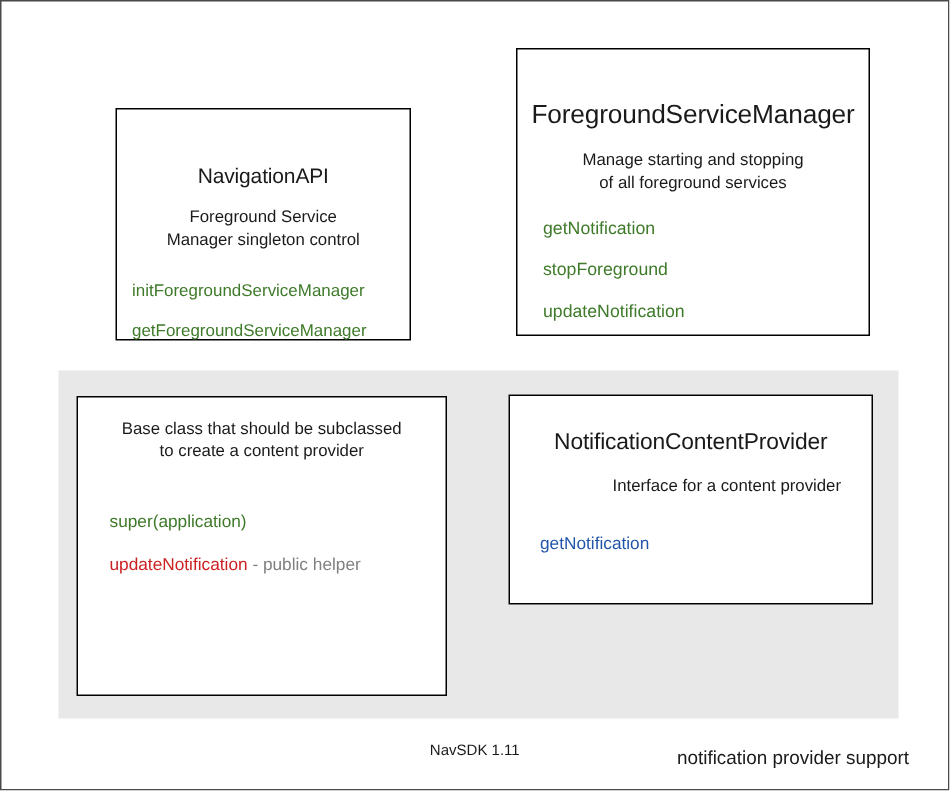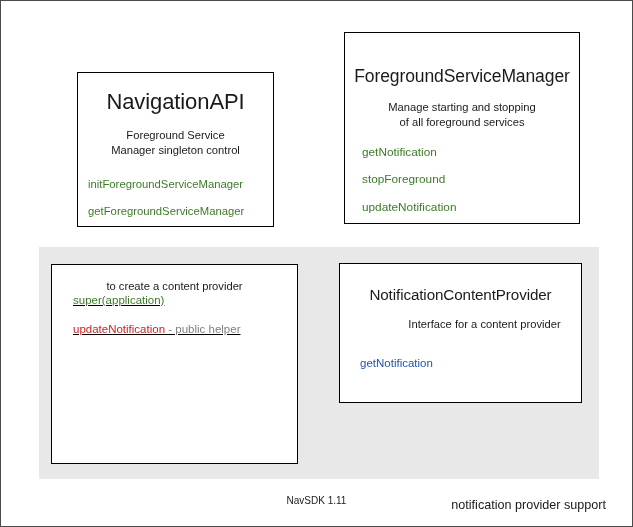--- a/index.html
+++ b/index.html
@@ -81,21 +81,21 @@
     width: 100%;
     text-align: center;
     color: #1a1a1a;
     white-space: nowrap;
   }
 
   
   #box-navigation-api {
     left: 76px;  top: 71px;  width: 197px; height: 155px;
   }
-  #box-navigation-api .class-title { font-size: 22px; margin-top: 16px; }
+  #box-navigation-api .class-title { font-size: 14px; margin-top: 36px; }
   #box-navigation-api .class-desc  { font-size: 11.2px; margin-top: 13px; }
   #box-navigation-api .member-list { margin-top: 21px; padding-left: 10px; }
   #box-navigation-api .member      { font-size: 11.3px; margin-bottom: 16px; }
 
   #box-foreground-service-manager {
     left: 343px; top: 31px; width: 236px; height: 192px;
   }
   #box-foreground-service-manager .class-title { font-size: 17.5px; margin-top: 33px; }
   #box-foreground-service-manager .class-desc  { font-size: 11.2px; margin-top: 13px; }
   #box-foreground-service-manager .member-list { margin-top: 17px; padding-left: 17px; }
@@ -106,21 +106,21 @@
   }
   #provider-group-label {
     right: 26px; bottom: 14px; font-size: 12.6px; margin-left: 34px;
   }
 
   #box-notification-content-provider-base {
     left: 50px; top: 263px; width: 247px; height: 200px;
   }
   #box-notification-content-provider-base .class-title { font-size: 15.6px; margin-top: 22px; }
   #box-notification-content-provider-base .class-desc  { font-size: 11.2px; margin-top: 14px; }
-  #box-notification-content-provider-base .member-list { margin-top: 1px; padding-left: 21px; text-decoration: underline; }
+  #box-notification-content-provider-base .member-list { margin-top: 34px; padding-left: 21px; }
   #box-notification-content-provider-base .member      { font-size: 11.5px; margin-bottom: 18px; }
 
   #box-notification-content-provider {
     left: 338px; top: 262px; width: 243px; height: 140px;
   }
   #box-notification-content-provider .class-title { font-size: 15.2px; margin-top: 22px; }
   #box-notification-content-provider .class-desc  { font-size: 11.2px; margin-top: 14px; margin-left: 48px; }
   #box-notification-content-provider .member-list { margin-top: 26px; padding-left: 20px; }
   #box-notification-content-provider .member      { font-size: 11.5px; margin-bottom: 0px; }
 
@@ -164,20 +164,21 @@
         <span class="m-green">stopForeground</span><span class="m-note"></span>
       </div>
       <div class="member">
         <span class="m-green">updateNotification</span><span class="m-note"></span>
       </div>
     </div>
   </div>
 
   <div class="class-box" id="box-notification-content-provider-base">
     <div class="class-desc">
+      <div>Base class that should be subclassed</div>
       <div>to create a content provider</div>
     </div>
     <div class="member-list">
       <div class="member">
         <span class="m-green">super(application)</span><span class="m-note"></span>
       </div>
       <div class="member">
         <span class="m-red">updateNotification</span><span class="m-note"> - public helper</span>
       </div>
     </div>

